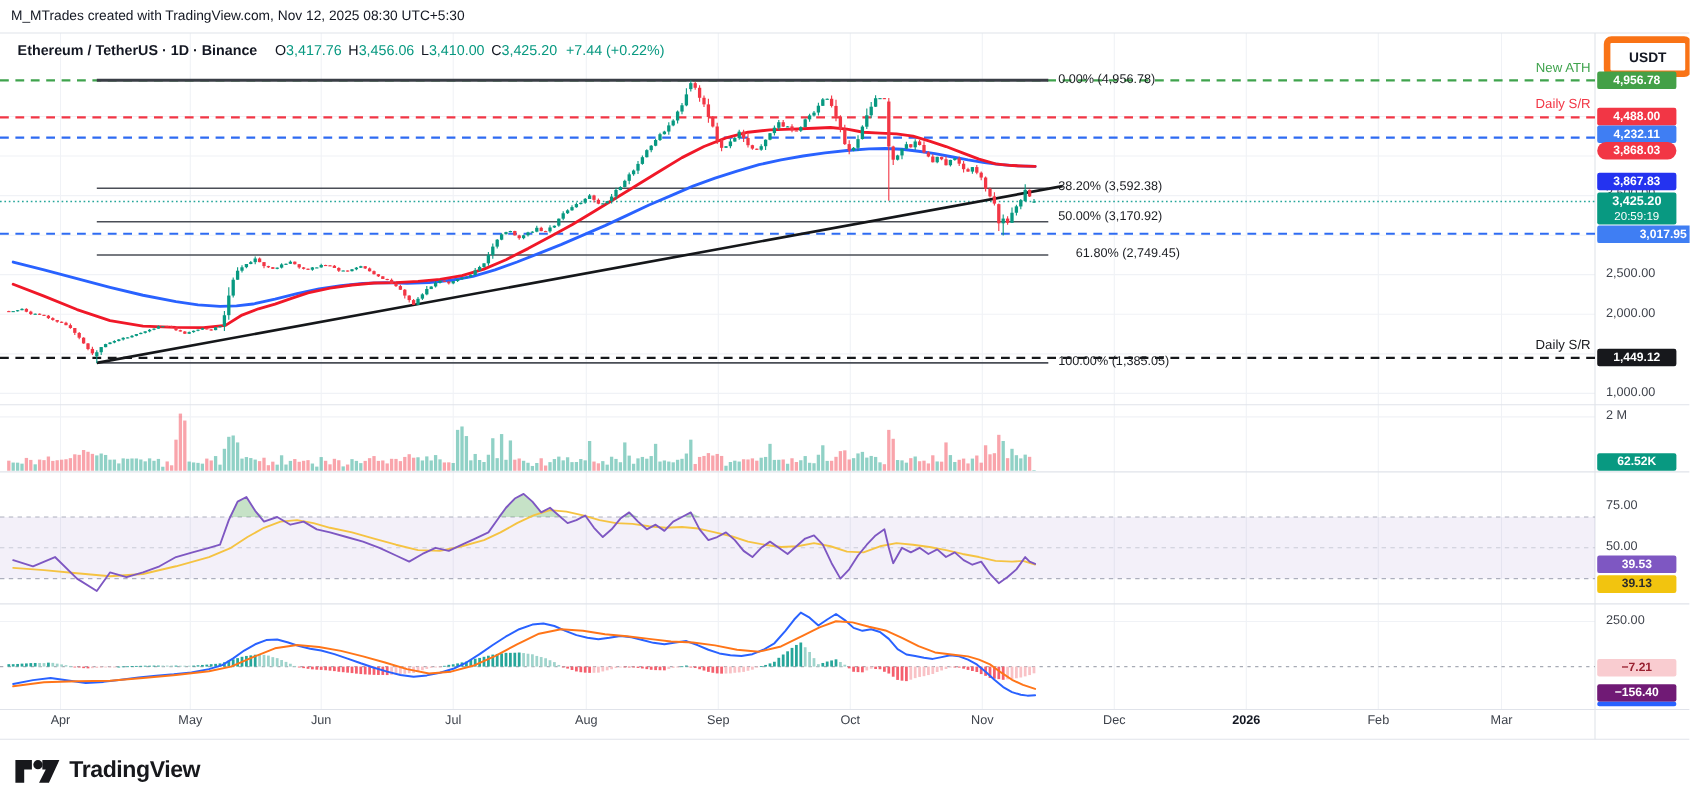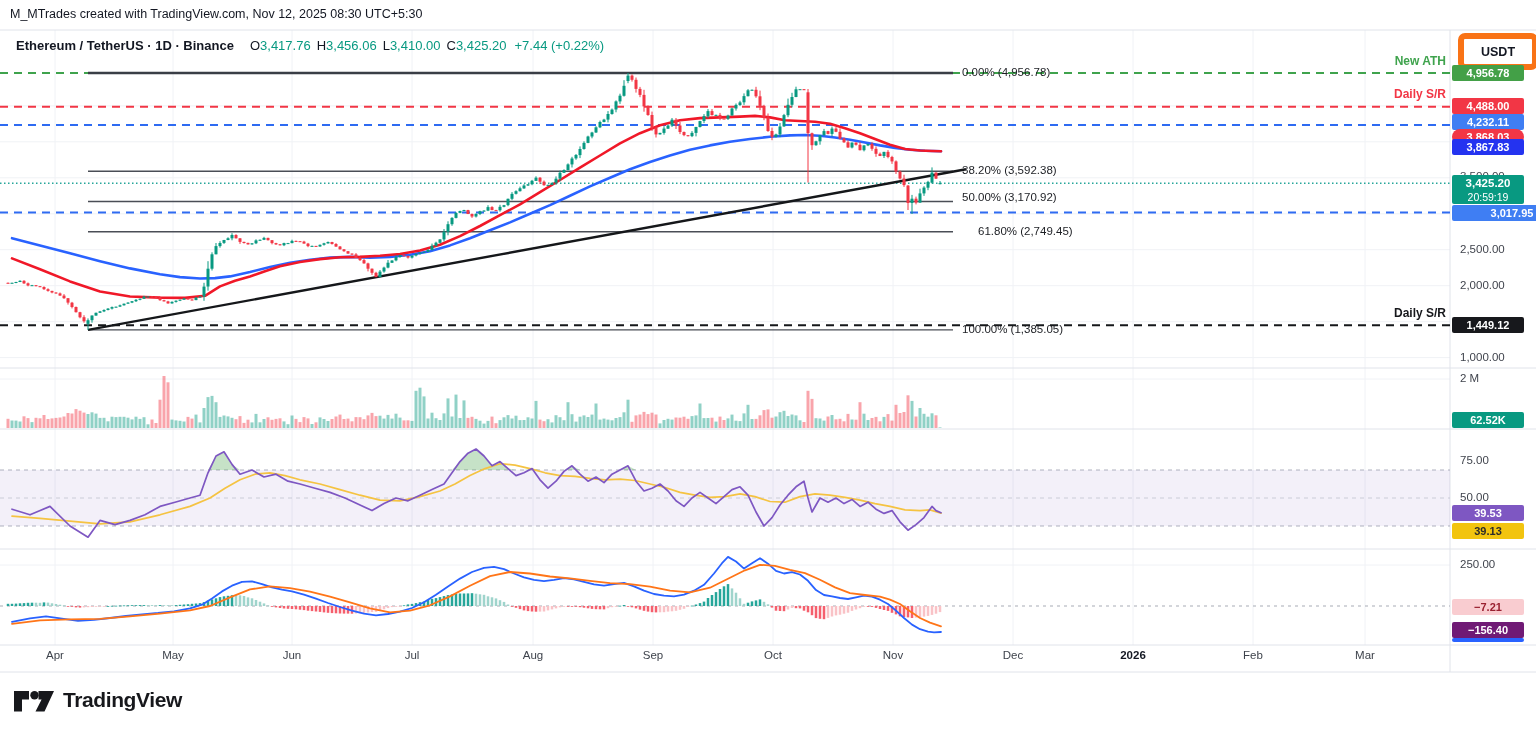--- a/index.html
+++ b/index.html
@@ -13,21 +13,21 @@
   .legend .v{color:#089981;}
   .legend .chg{color:#089981;margin-left:8px;}
   .usdt{left:1458px;top:33px;width:68px;height:25px;border:6px solid #f97316;border-radius:7px;
         display:flex;align-items:center;justify-content:center;font-size:12.5px;font-weight:600;color:#131722;background:#fff;}
   .slabel{left:1460px;font-size:11.5px;color:#40444d;z-index:1;}
   .badge{left:1452px;width:72px;height:16px;line-height:16px;text-align:center;border-radius:2px;
          font-size:11px;font-weight:600;z-index:2;}
   .cur{left:1452px;width:72px;text-align:center;border-radius:2px;color:#fff;z-index:2;}
   .cur .p{font-size:11.5px;font-weight:700;line-height:15px;padding-top:1px;}
   .cur .t{font-size:10.5px;line-height:12px;padding-bottom:1px;}
-  .rtext{font-size:12px;font-weight:700;text-align:right;left:1230px;width:216px;z-index:1;}
+  .rtext{font-size:12px;font-weight:400;text-align:right;left:1230px;width:216px;z-index:1;}
   .fib{left:962px;font-size:11.5px;color:#1c1e23;z-index:1;}
   .month{width:44px;text-align:center;font-size:11.5px;color:#3e434c;top:649px;}
   .footer{left:13px;top:686px;display:flex;align-items:center;gap:8px;}
   .brand{font-size:21px;font-weight:800;color:#17181c;letter-spacing:-0.4px;}
 </style>
 </head>
 <body>
 
 <svg id="plot" width="1536" height="734">
     <defs>
@@ -1064,21 +1064,21 @@
     <div class="ov slabel" style="top: 279px;">2,000.00</div>
     <div class="ov slabel" style="top: 351px;">1,000.00</div>
     <div class="ov slabel" style="top: 372px;">2 M</div>
     <div class="ov slabel" style="top: 454px;">75.00</div>
     <div class="ov slabel" style="top: 491px;">50.00</div>
     <div class="ov slabel" style="top: 558px;">250.00</div>
     <div class="ov badge" style="top: 65px; background: rgb(67, 160, 71); color: rgb(255, 255, 255);">4,956.78</div>
     <div class="ov badge" style="top: 98px; background: rgb(242, 54, 69); color: rgb(255, 255, 255);">4,488.00</div>
     <div class="ov badge" style="top: 114px; background: rgb(63, 126, 243); color: rgb(255, 255, 255);">4,232.11</div>
     <div class="ov badge" style="top: 129px; background: rgb(242, 54, 69); color: rgb(255, 255, 255); border-radius: 8px;">3,868.03</div>
-    <div class="ov badge" style="top: 139px; background: rgb(36, 51, 240); color: rgb(255, 255, 255);">3,867.83</div>
+    <div class="ov badge" style="top: 157px; background: rgb(36, 51, 240); color: rgb(255, 255, 255);">3,867.83</div>
     <div class="ov badge" style="top: 205px; background: rgb(63, 126, 243); color: rgb(255, 255, 255); padding-left: 24px;">3,017.95</div>
     <div class="ov badge" style="top: 317px; background: rgb(23, 24, 28); color: rgb(255, 255, 255);">1,449.12</div>
     <div class="ov badge" style="top: 412px; background: rgb(8, 153, 129); color: rgb(255, 255, 255);">62.52K</div>
     <div class="ov badge" style="top: 505px; background: rgb(126, 87, 194); color: rgb(255, 255, 255);">39.53</div>
     <div class="ov badge" style="top: 523px; background: rgb(242, 196, 15); color: rgb(43, 43, 43);">39.13</div>
     <div class="ov badge" style="top: 599px; background: rgb(249, 204, 208); color: rgb(153, 32, 48);">−7.21</div>
     <div class="ov badge" style="top: 622px; background: #701a75; color: rgb(255, 255, 255);">−156.40</div>
     <div class="ov badge" style="top: 638px; height: 3.5px; background: rgb(41, 98, 255);"></div>
     <div class="ov cur" style="top: 175px; background: rgb(8, 153, 129);">
       <div class="p">3,425.20</div>

